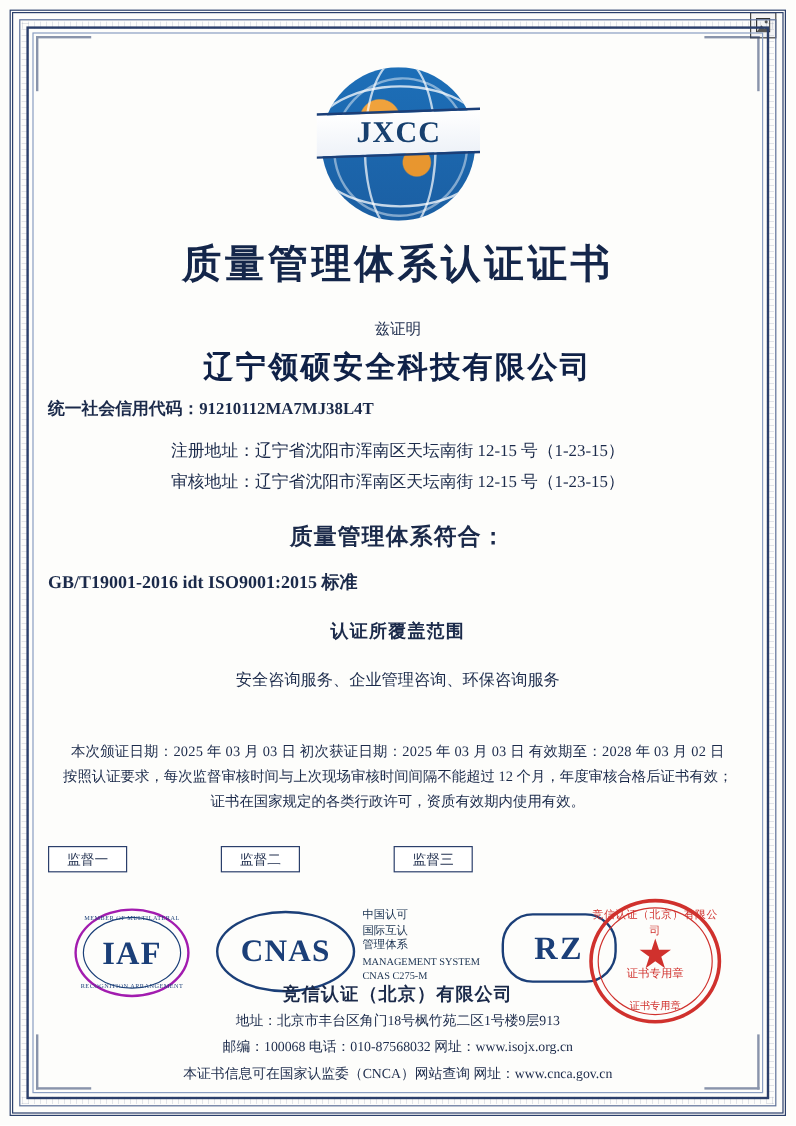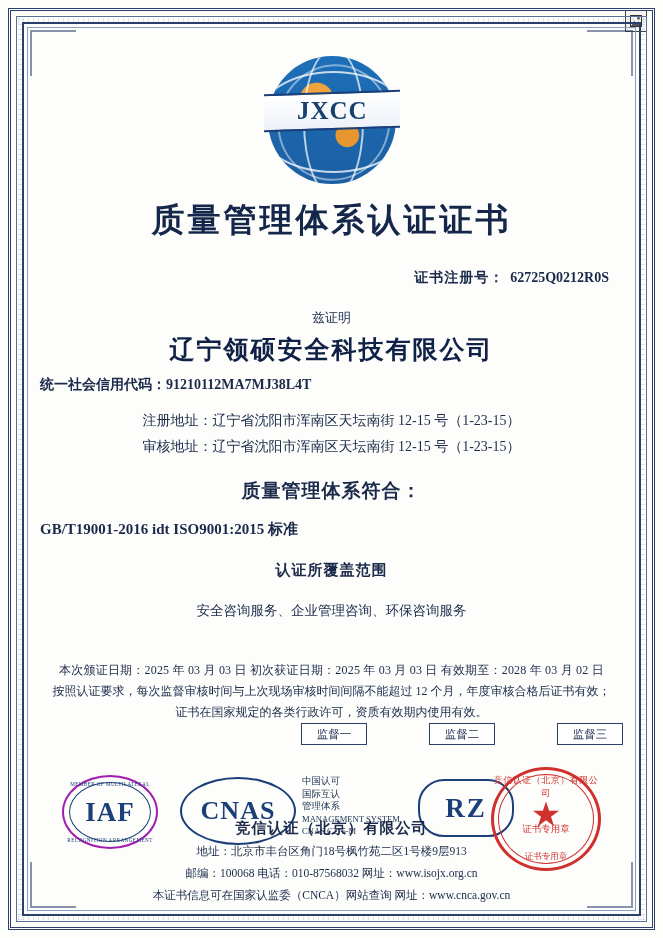--- a/index.html
+++ b/index.html
@@ -67,21 +67,21 @@
   .conform{margin-top:18px;text-align:center;font-size:19px;font-weight:bold;letter-spacing:1px;}
   .standard{margin-top:16px;font-size:15px;font-weight:bold;}
   .scope-title{margin-top:22px;text-align:center;font-size:15px;font-weight:bold;letter-spacing:1px;}
   .scope-text{margin-top:22px;text-align:center;font-size:13.5px;}
 
   .dates{margin-top:40px;text-align:center;font-size:12px;line-height:21px;}
   .dates .l1{letter-spacing:.2px;}
   .dates .l2{}
   .dates .l3{}
 
-  .stamps{display:flex;justify-content:flex-end;gap:62px;}
+  .stamps{margin-top:26px;display:flex;justify-content:flex-start;gap:78px;}
   .stamp-box{width:64px;height:20px;border:1px solid #2b3f6b;display:flex;align-items:center;justify-content:center;
     font-size:11.5px;background:#fff;}
 
   .marks{margin-top:22px;position:relative;height:92px;}
   .iaf{position:absolute;left:22px;top:8px;width:92px;height:70px;border:2px solid #a21caf;border-radius:50%;
     display:flex;align-items:center;justify-content:center;flex-direction:column;color:#1b3f78;}
   .iaf .ring{position:absolute;inset:5px;border:1px solid #1b3f78;border-radius:50%;}
   .iaf .big{font-size:27px;font-weight:bold;letter-spacing:1px;font-family:"Liberation Serif",serif;}
   .iaf .t{position:absolute;top:4px;left:0;right:0;text-align:center;font-size:5.2px;letter-spacing:.4px;}
   .iaf .b{position:absolute;bottom:4px;left:0;right:0;text-align:center;font-size:5.2px;letter-spacing:.4px;}
@@ -138,23 +138,20 @@
         <div class="mer"></div>
         <div class="lat"></div>
         <div class="band">
             <span>JXCC</span>
           </div>
       </div>
     </div>
 
     <h1 class="title">质量管理体系认证证书</h1>
 
-    <div class="certno">
-      <span class="lbl">证书注册号：</span><span class="val">62725Q0212R0S</span>
-    </div>
 
     <div class="hereby">兹证明</div>
     <div class="company">辽宁领硕安全科技有限公司</div>
     <div class="credit">统一社会信用代码：91210112MA7MJ38L4T</div>
 
     <div class="addr">
       <div>注册地址：辽宁省沈阳市浑南区天坛南街 12-15 号（1-23-15）</div>
       <div>审核地址：辽宁省沈阳市浑南区天坛南街 12-15 号（1-23-15）</div>
     </div>
 

